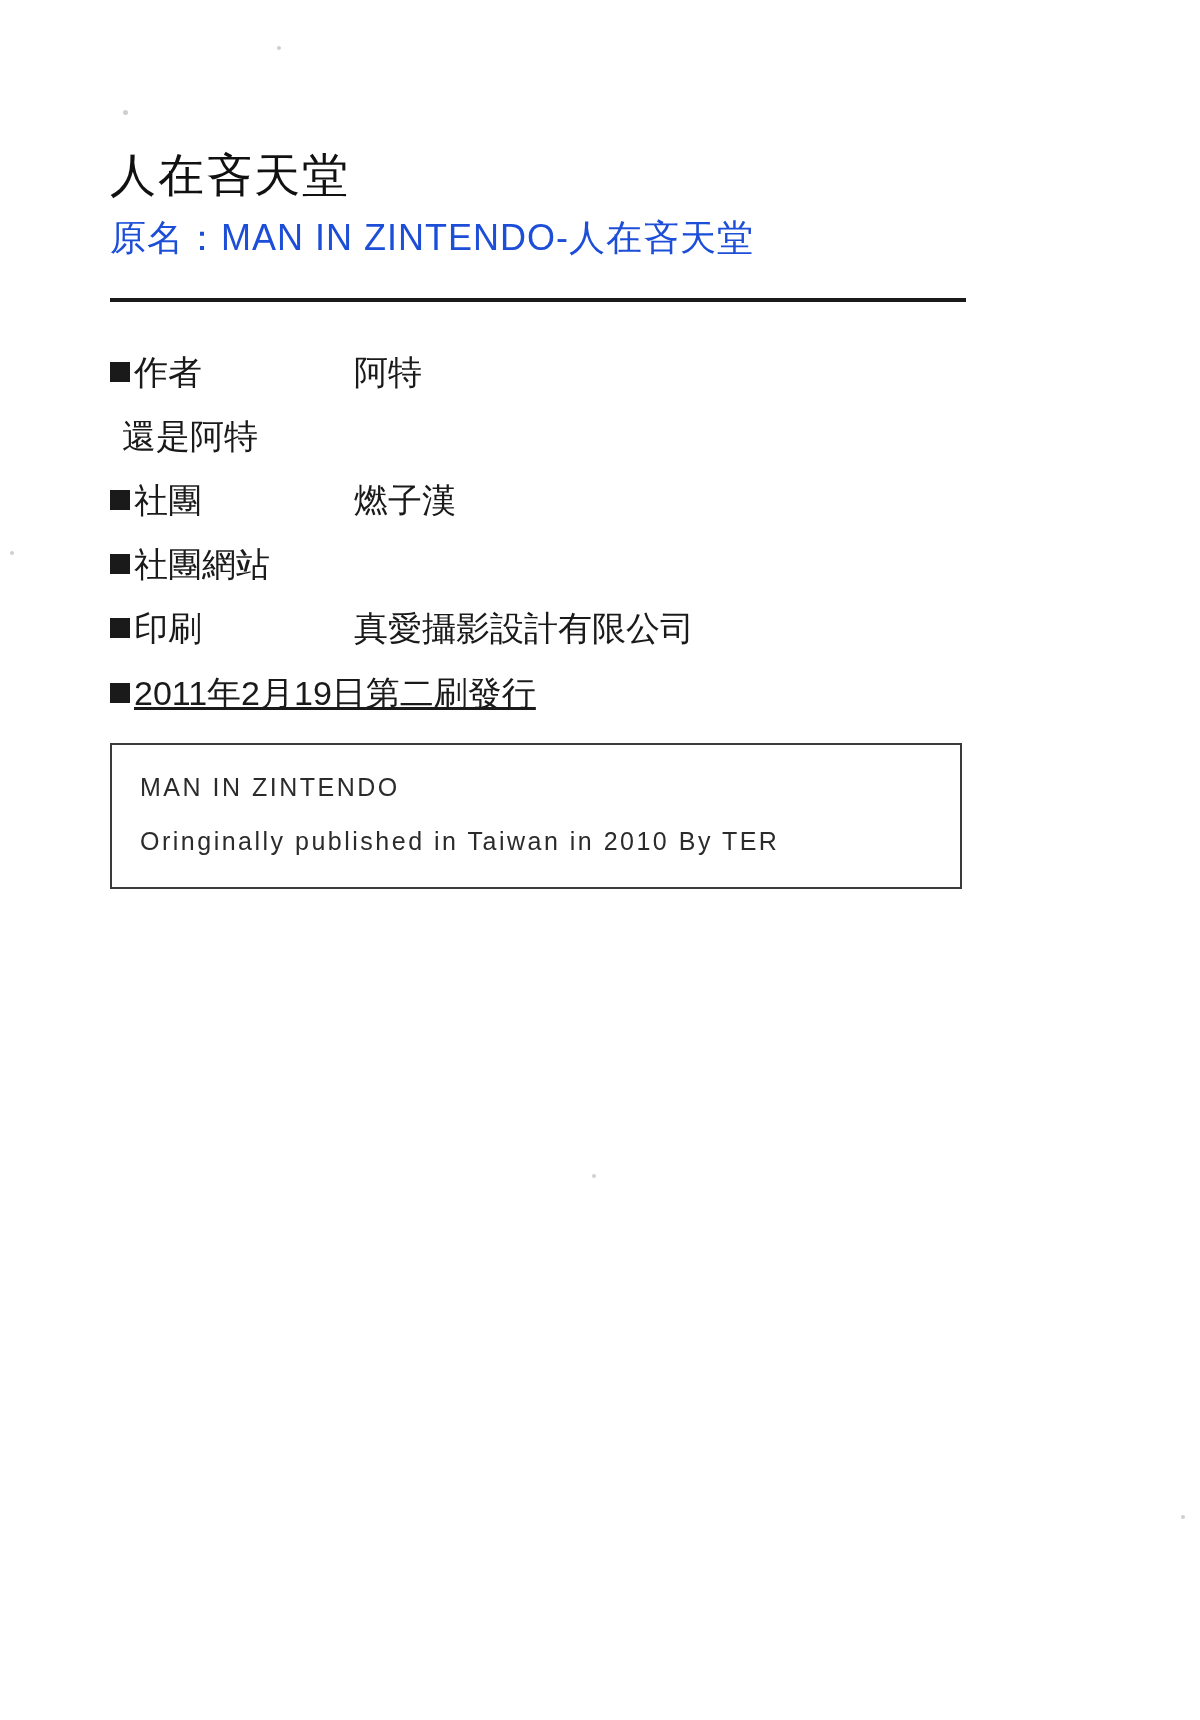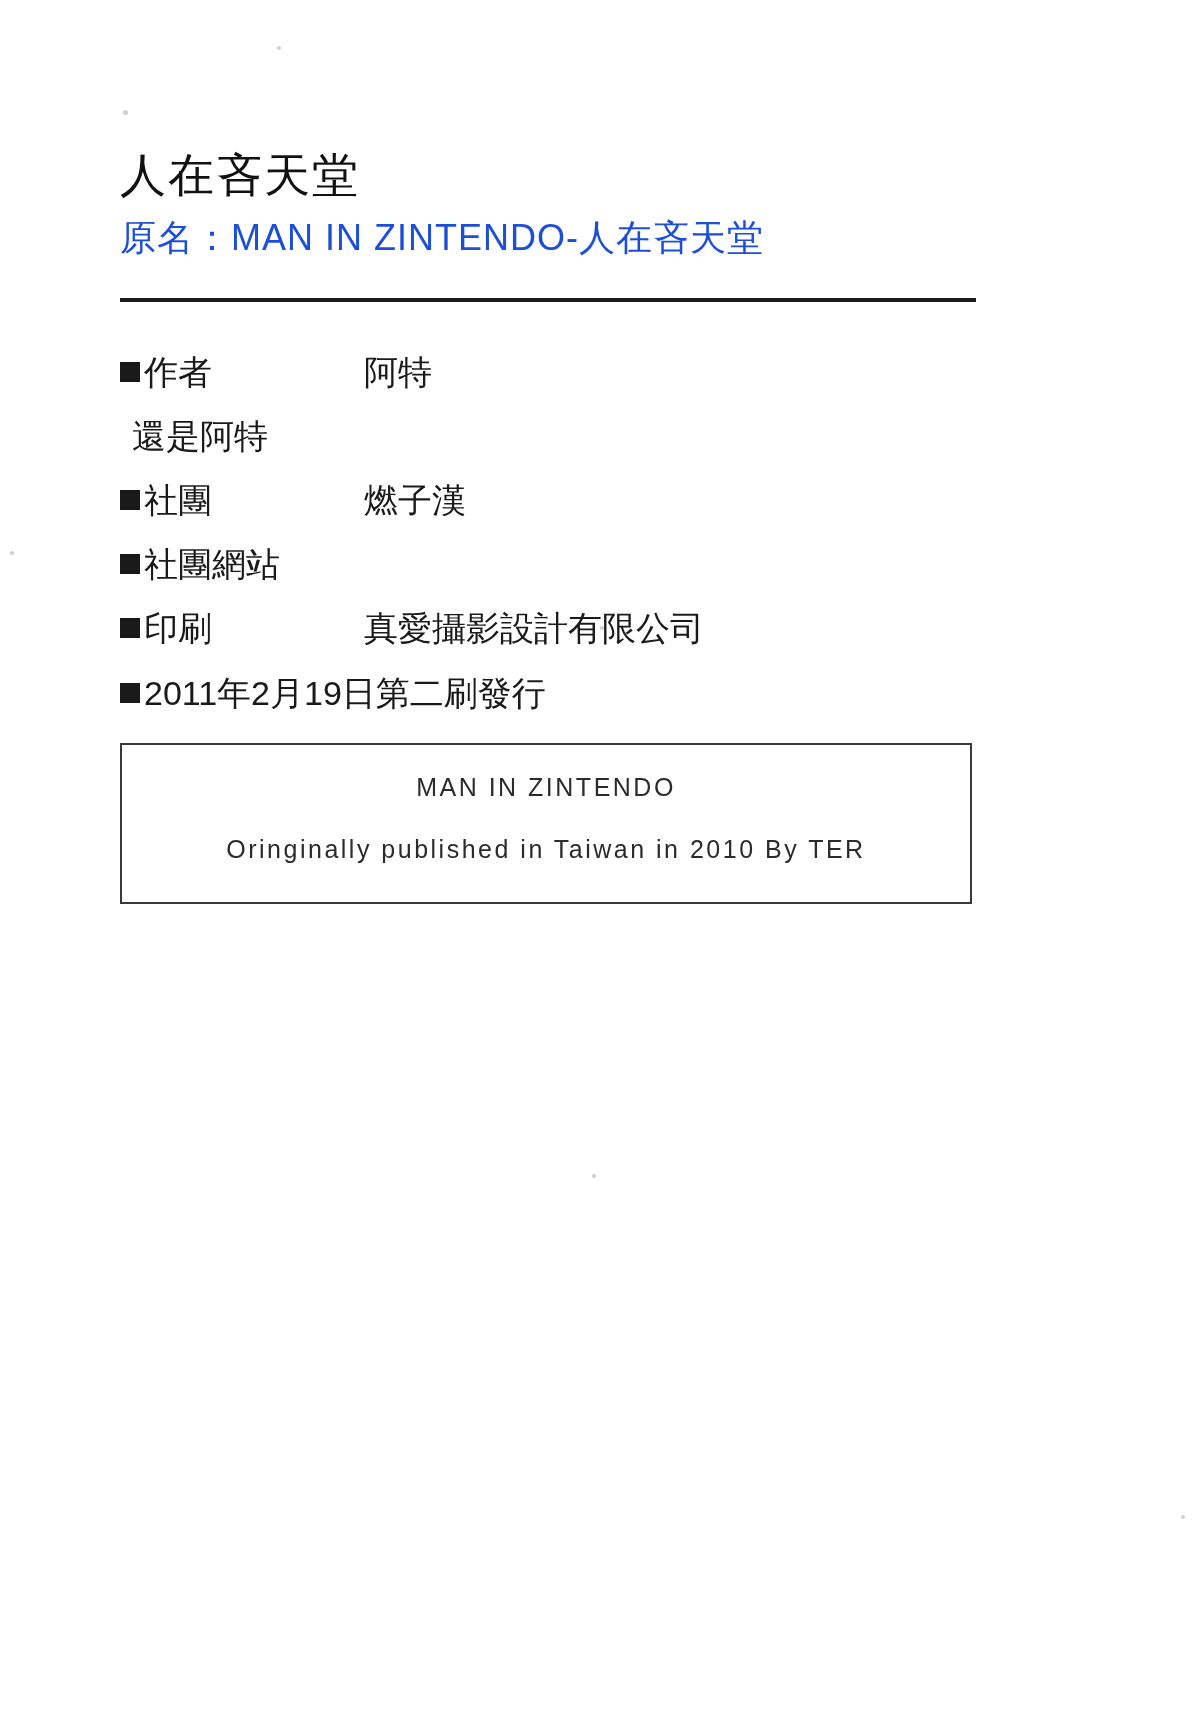--- a/index.html
+++ b/index.html
@@ -18,21 +18,21 @@
 
   
   .speck {
     position: absolute;
     background: #cfcfcf;
     border-radius: 50%;
   }
 
   .page {
     position: absolute;
-    left: 120px;
+    left: 110px;
     top: 0;
     width: 960px;
   }
 
   .title {
     font-size: 46px;
     line-height: 1.1;
     letter-spacing: 2px;
     margin-top: 150px;
     font-weight: 400;
@@ -92,39 +92,39 @@
     flex: none;
   }
 
   .single-line {
     font-size: 34px;
     line-height: 1.3;
     display: flex;
     align-items: baseline;
     margin-top: 16px;
     margin-bottom: 24px;
+    text-decoration: underline;
   }
 
   .en-box {
     margin-top: 28px;
     border: 2px solid #3a3a3a;
     width: 852px;
     box-sizing: border-box;
-    padding: 26px 28px 35px 28px;
-    text-align: center;
+    padding: 26px 28px 28px 28px;
   }
 
   .en-line {
     font-size: 25px;
     letter-spacing: 2.5px;
     color: #2b2b2b;
     line-height: 1.35;
   }
   .en-line + .en-line {
-    margin-top: 29px;
+    margin-top: 21px;
   }
 
   .footer {
     margin-top: 42px;
   }
   .footer-line {
     font-size: 33px;
     line-height: 1.45;
     color: #111;
     display: flex;

